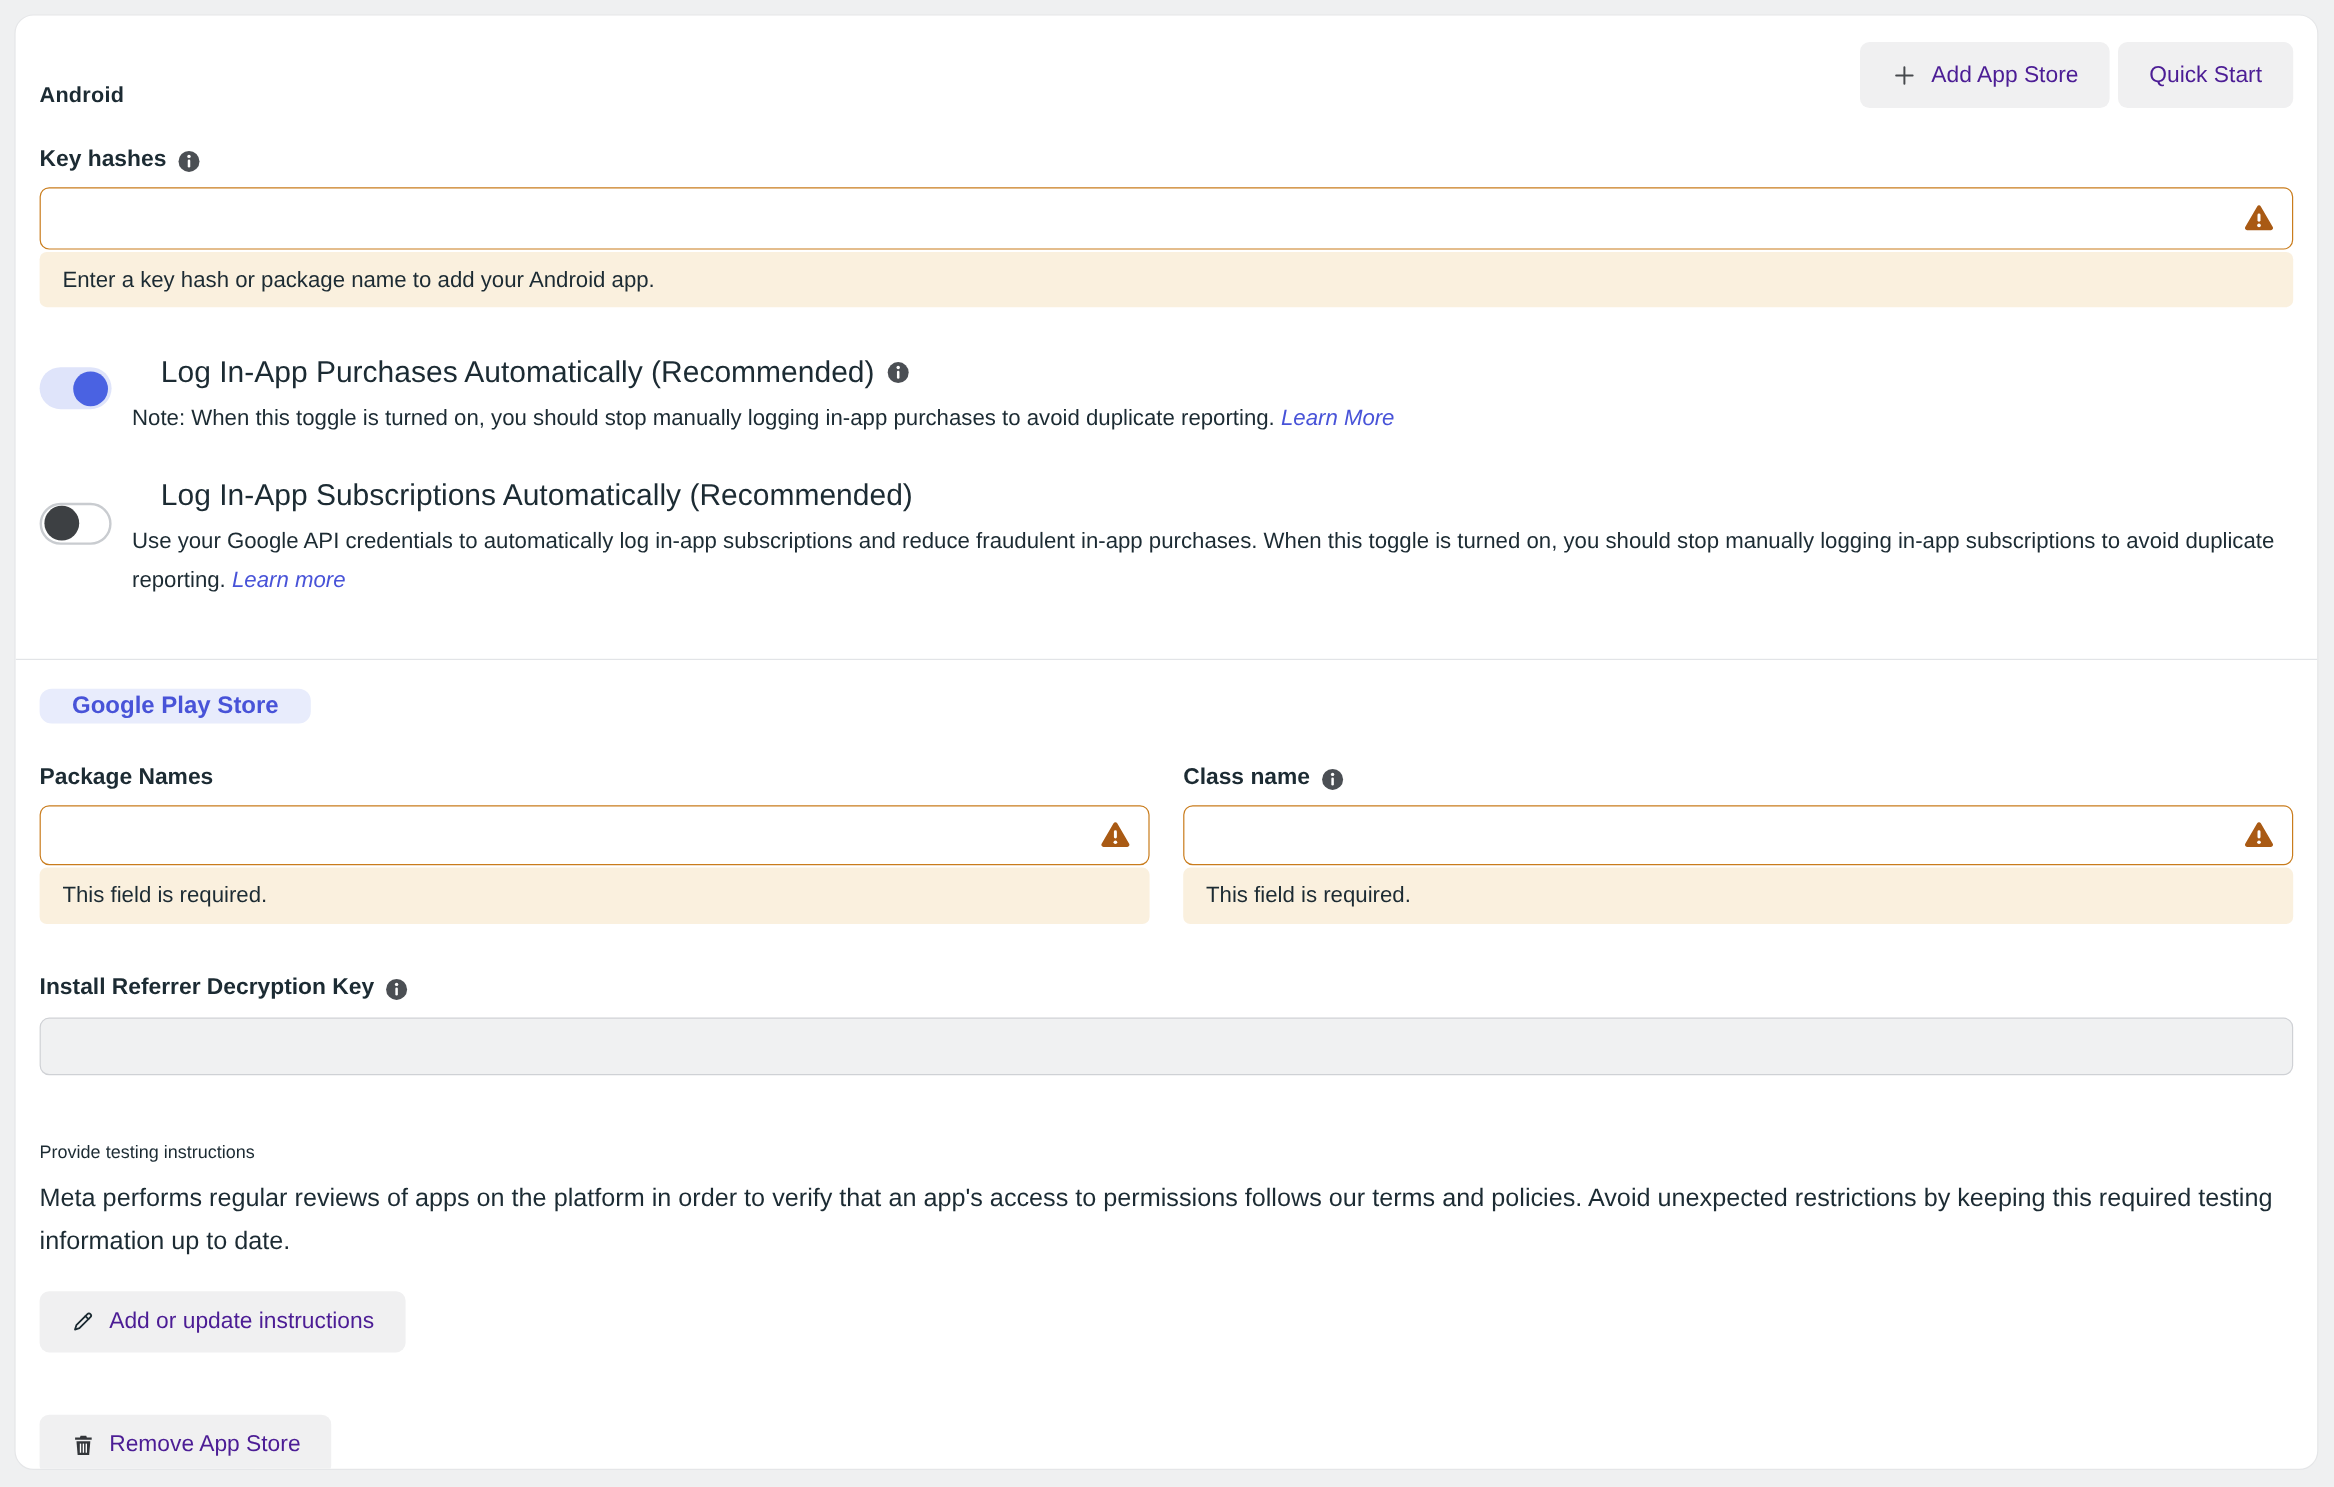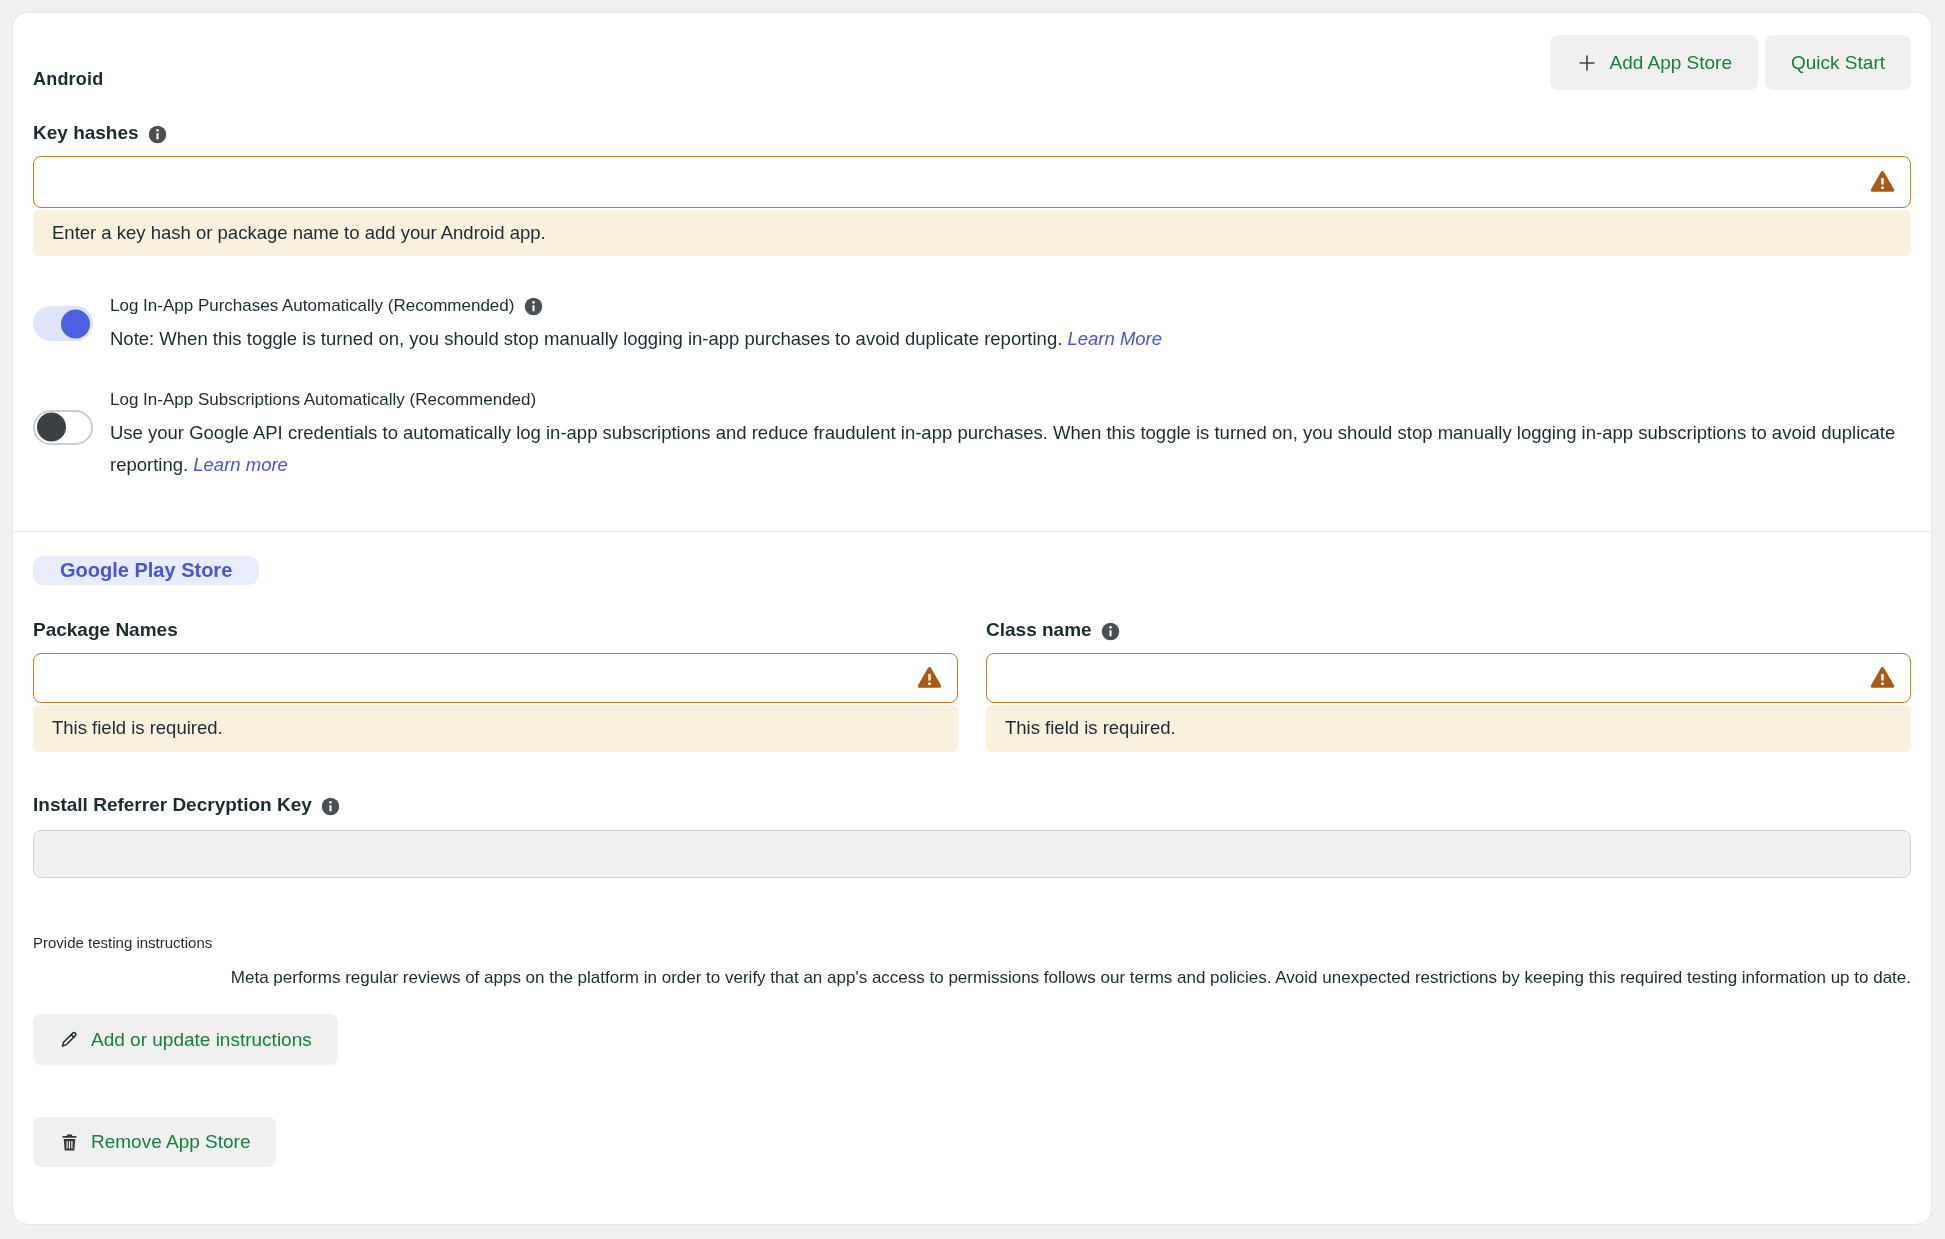--- a/index.html
+++ b/index.html
@@ -23,21 +23,21 @@
 
   
   .header-row { display: flex; justify-content: space-between; align-items: center; margin-top: 22px; }
   .page-title { font-size: 18px; font-weight: 700; letter-spacing: .2px; margin-top: 34px; }
   .header-actions { display: flex; gap: 7px; }
   .gray-btn {
     display: inline-flex; align-items: center; gap: 11px;
     background: #f0f0f1; border: none; border-radius: 8px;
     height: 55px; padding: 0 26px;
     font-family: "Liberation Sans", sans-serif;
-    font-size: 19px; color: #15803d; cursor: pointer; white-space: nowrap;
+    font-size: 19px; color: #4c1d95; cursor: pointer; white-space: nowrap;
   }
   .gray-btn svg { display: block; }
 
   
   .field-label-row { display: flex; align-items: flex-end; gap: 9px; }
   .bold-label { font-size: 19px; font-weight: 700; }
   .info-icon { width: 19px; height: 19px; display: inline-flex; flex-shrink: 0; }
 
   
   .warn-input-wrap { position: relative; margin-top: 12px; }
@@ -63,21 +63,21 @@
     width: 60px; height: 35px; border-radius: 18px; position: relative;
     flex-shrink: 0; cursor: pointer;
   }
   .toggle.on { background: #dfe4fa; }
   .toggle.on .knob { background: #4a62e2; right: 3px; }
   .toggle.off { background: #ffffff; border: 2px solid #c9ccd0; }
   .toggle.off .knob { background: #3d4043; left: 2px; }
   .knob { position: absolute; top: 50%; transform: translateY(-50%); width: 29px; height: 29px; border-radius: 50%; }
   .toggle-text { flex: 1; }
   .toggle-title-row { display: flex; align-items: center; gap: 10px; }
-  .toggle-title { font-size: 17px; }
+  .toggle-title { font-size: 25px; margin-left: 24px; }
   .toggle-note { font-size: 18.5px; margin-top: 7px; line-height: 1.75; }
   .link { color: #4853d8; text-decoration: none; cursor: pointer; font-style: italic; }
 
   .divider { border: none; border-top: 1px solid #e2e4e7; margin: 50px -20px 0 -20px; }
 
   .store-badge {
     display: inline-block; margin-top: 24px;
     background: #e8ecfc; color: #4853d8;
     font-size: 20px; font-weight: 700;
     padding: 3px 27px; border-radius: 10px; cursor: pointer;
@@ -86,21 +86,21 @@
   .two-col { display: grid; grid-template-columns: 1fr 1fr; column-gap: 28px; margin-top: 34px; }
 
   .plain-input {
     width: 100%; height: 48px; margin-top: 14px;
     background: #f0f1f2; border: 1px solid #cfd1d5; border-radius: 8px;
     padding: 0 16px; font-size: 19px; font-family: "Liberation Sans", sans-serif;
   }
   .section { margin-top: 42px; }
   .testing { margin-top: 56px; }
   .section-heading { font-size: 15px; font-weight: 400; }
-  .body-para { font-size: 17px; line-height: 1.75; margin-top: 12px; text-align: right; }
+  .body-para { font-size: 21px; line-height: 1.75; margin-top: 12px; }
   .action-btn { margin-top: 22px; height: 51px; }
   .remove-btn { margin-top: 52px; height: 50px; }
 </style>
 </head>
 <body>
 
 <svg width="0" height="0" style="position:absolute">
   <defs>
     <g id="icon-info">
       <circle cx="10" cy="10" r="9.2" fill="#4b4f54"></circle>

